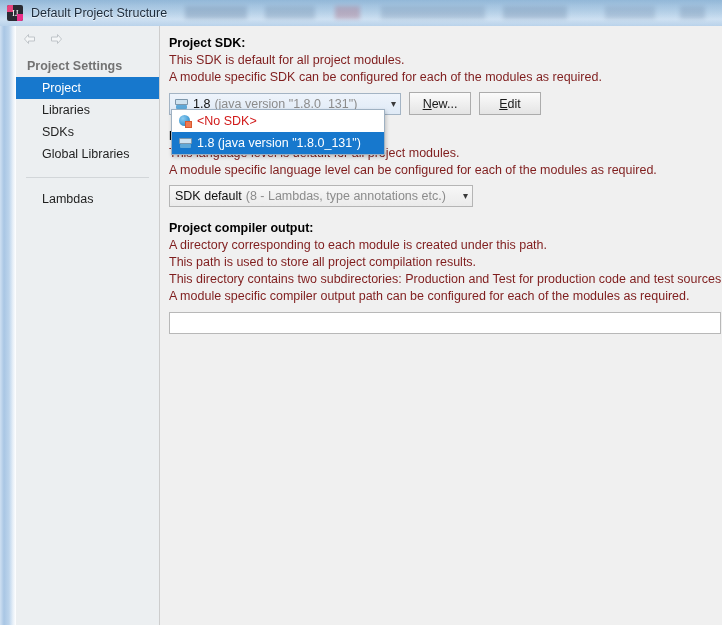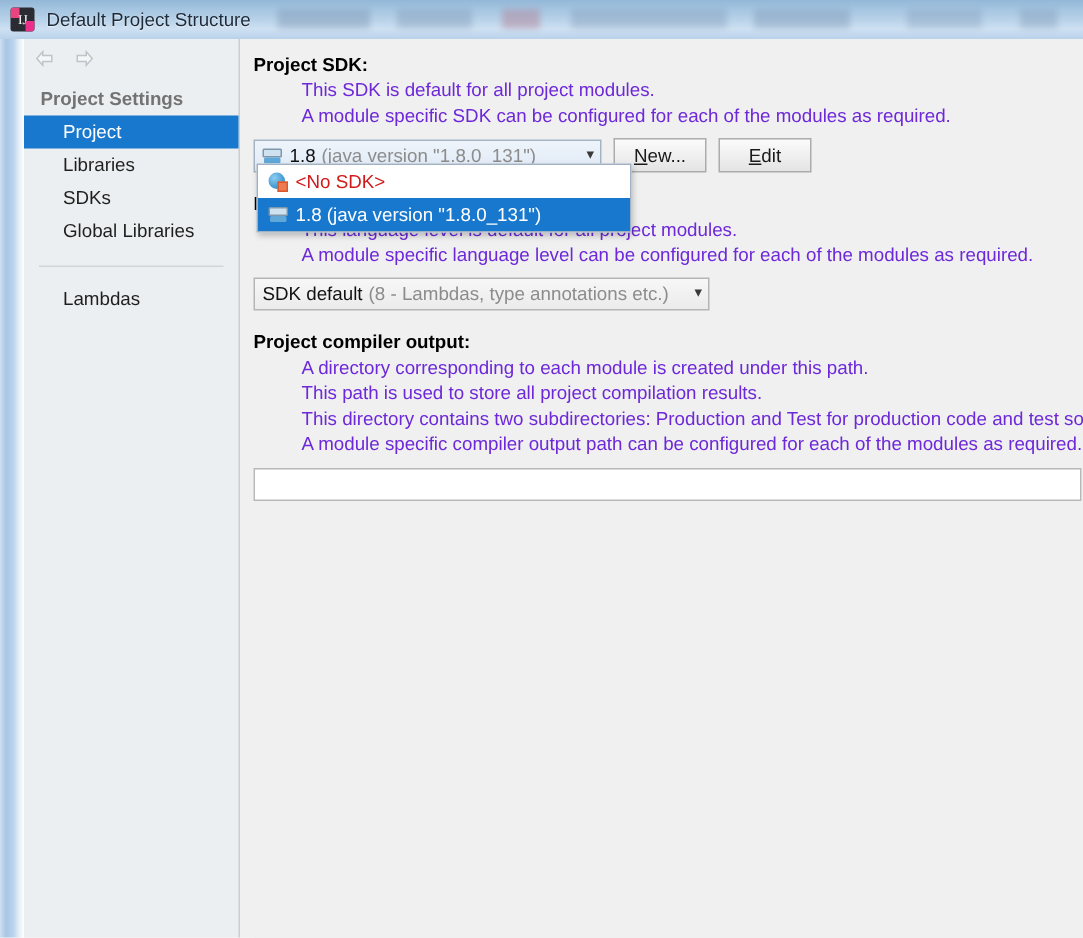--- a/index.html
+++ b/index.html
@@ -178,24 +178,23 @@
   }
   .section-title {
     font-weight: bold;
     font-size: 12.5px;
     color: #000;
     line-height: 17px;
     white-space: nowrap;
   }
   .section-desc {
     font-size: 12.5px;
-    color: #6d28d9;
+    color: #7f1d1d;
     line-height: 17px;
     white-space: nowrap;
-    margin-left: 32px;
   }
   .field-row {
     display: flex;
     align-items: center;
     gap: 8px;
     margin-top: 6px;
   }
 
   
   .combo {
@@ -291,21 +290,21 @@
     cursor: default;
     white-space: nowrap;
   }
   .btn u { text-decoration: underline; }
 
   
   #sdk-popup {
     position: absolute;
     left: 11px;
     top: 83px;
-    width: 250px;
+    width: 214px;
     background: #ffffff;
     border: 1px solid #9fb1c2;
     z-index: 40;
     box-shadow: 1px 2px 4px rgba(0,0,0,.22);
   }
   .popup-item {
     height: 22px;
     display: flex;
     align-items: center;
     padding: 0 5px 0 7px;

